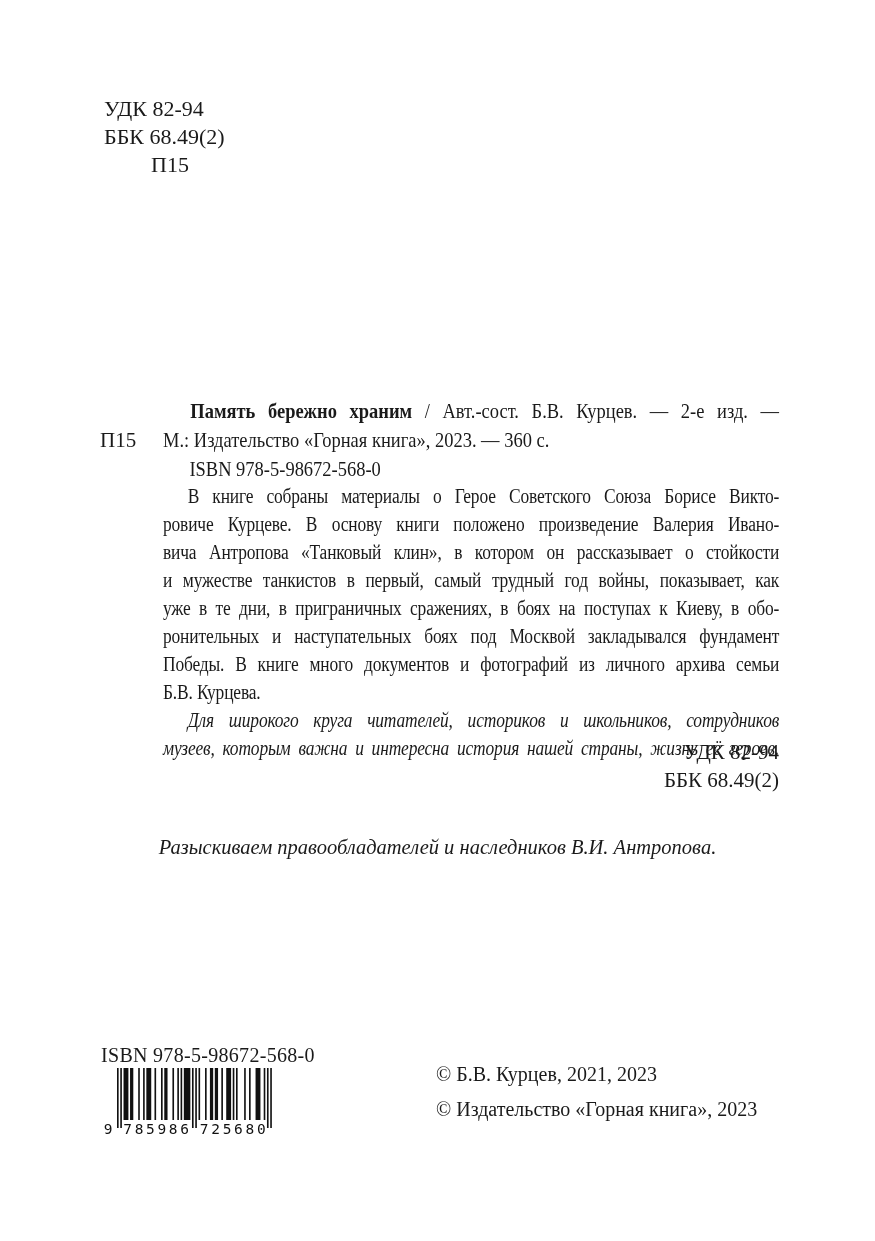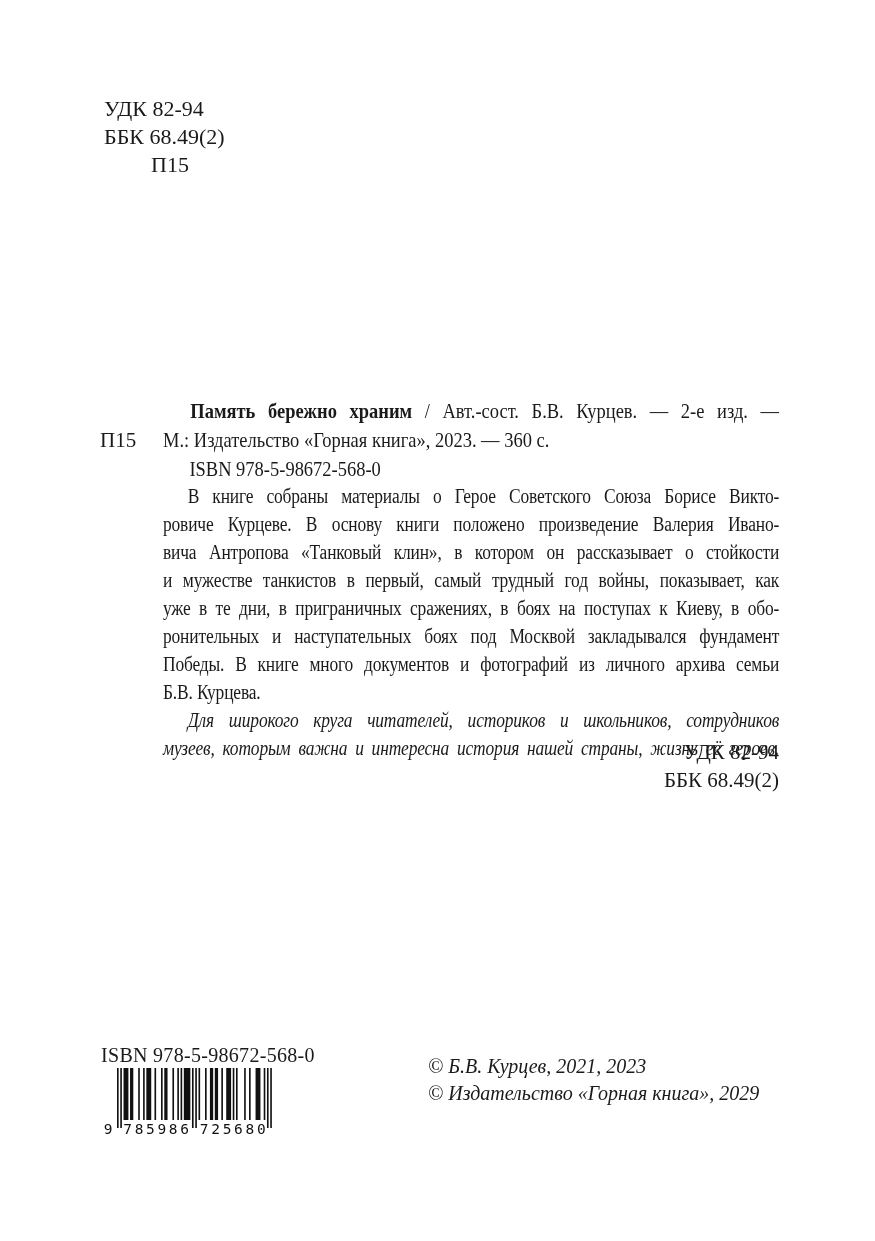--- a/index.html
+++ b/index.html
@@ -81,21 +81,21 @@
   .barcode-wrap {
     position: absolute; left: 104px; top: 1068px;
     width: 172px; height: 70px;
   }
   .copyrights {
     position: absolute; left: 424px; top: 1051px;
     width: 380px;
     font-size: 20px; line-height: 22.5px;
   }
   .copyrights p {
-    margin: 4px; padding-left: 28px; text-indent: -28px; font-style: italic;
+    margin: 12px; padding-left: 28px; text-indent: -28px;
   }
 </style>
 </head>
 <body>
 
 <div class="page">
 
   <div class="top-codes">
     <div>УДК 82-94</div>
     <div>ББК 68.49(2)</div>
@@ -124,20 +124,21 @@
       <div class="jl first-line italic">Для широкого круга читателей, историков и школьников, сотрудников</div>
       <div class="jl italic">музеев, которым важна и интересна история нашей страны, жизнь её героев.</div>
     </div>
   </div>
 
   <div class="codes-right">
     <div>УДК 82-94</div>
     <div>ББК 68.49(2)</div>
   </div>
 
+  <div class="rights-note">Разыскиваем правообладателей и наследников В.И. Антропова.</div>
 
   <div class="footer-isbn">ISBN 978-5-98672-568-0</div>
 
   <div class="barcode-wrap">
     <svg id="barcode-svg" width="172" height="70" xmlns="http://www.w3.org/2000/svg">
         <rect x="13.00" y="0" width="1.63" height="60" fill="#111111"></rect>
         <rect x="16.26" y="0" width="1.63" height="60" fill="#111111"></rect>
         <rect x="19.52" y="0" width="4.89" height="52" fill="#111111"></rect>
         <rect x="26.04" y="0" width="3.26" height="52" fill="#111111"></rect>
         <rect x="34.19" y="0" width="1.63" height="52" fill="#111111"></rect>
@@ -177,16 +178,16 @@
         <text x="111.61" y="66" text-anchor="middle" font-size="14.5" font-family="&quot;DejaVu Sans Mono&quot;, monospace" fill="#111111">2</text>
         <text x="123.02" y="66" text-anchor="middle" font-size="14.5" font-family="&quot;DejaVu Sans Mono&quot;, monospace" fill="#111111">5</text>
         <text x="134.44" y="66" text-anchor="middle" font-size="14.5" font-family="&quot;DejaVu Sans Mono&quot;, monospace" fill="#111111">6</text>
         <text x="145.84" y="66" text-anchor="middle" font-size="14.5" font-family="&quot;DejaVu Sans Mono&quot;, monospace" fill="#111111">8</text>
         <text x="157.25" y="66" text-anchor="middle" font-size="14.5" font-family="&quot;DejaVu Sans Mono&quot;, monospace" fill="#111111">0</text>
       </svg>
   </div>
 
   <div class="copyrights">
     <p>© Б.В. Курцев, 2021, 2023</p>
-    <p>© Издательство «Горная книга», 2029</p>
+    <p>© Издательство «Горная книга», 2023</p>
   </div>
 
 </div>
 
 </body></html>

